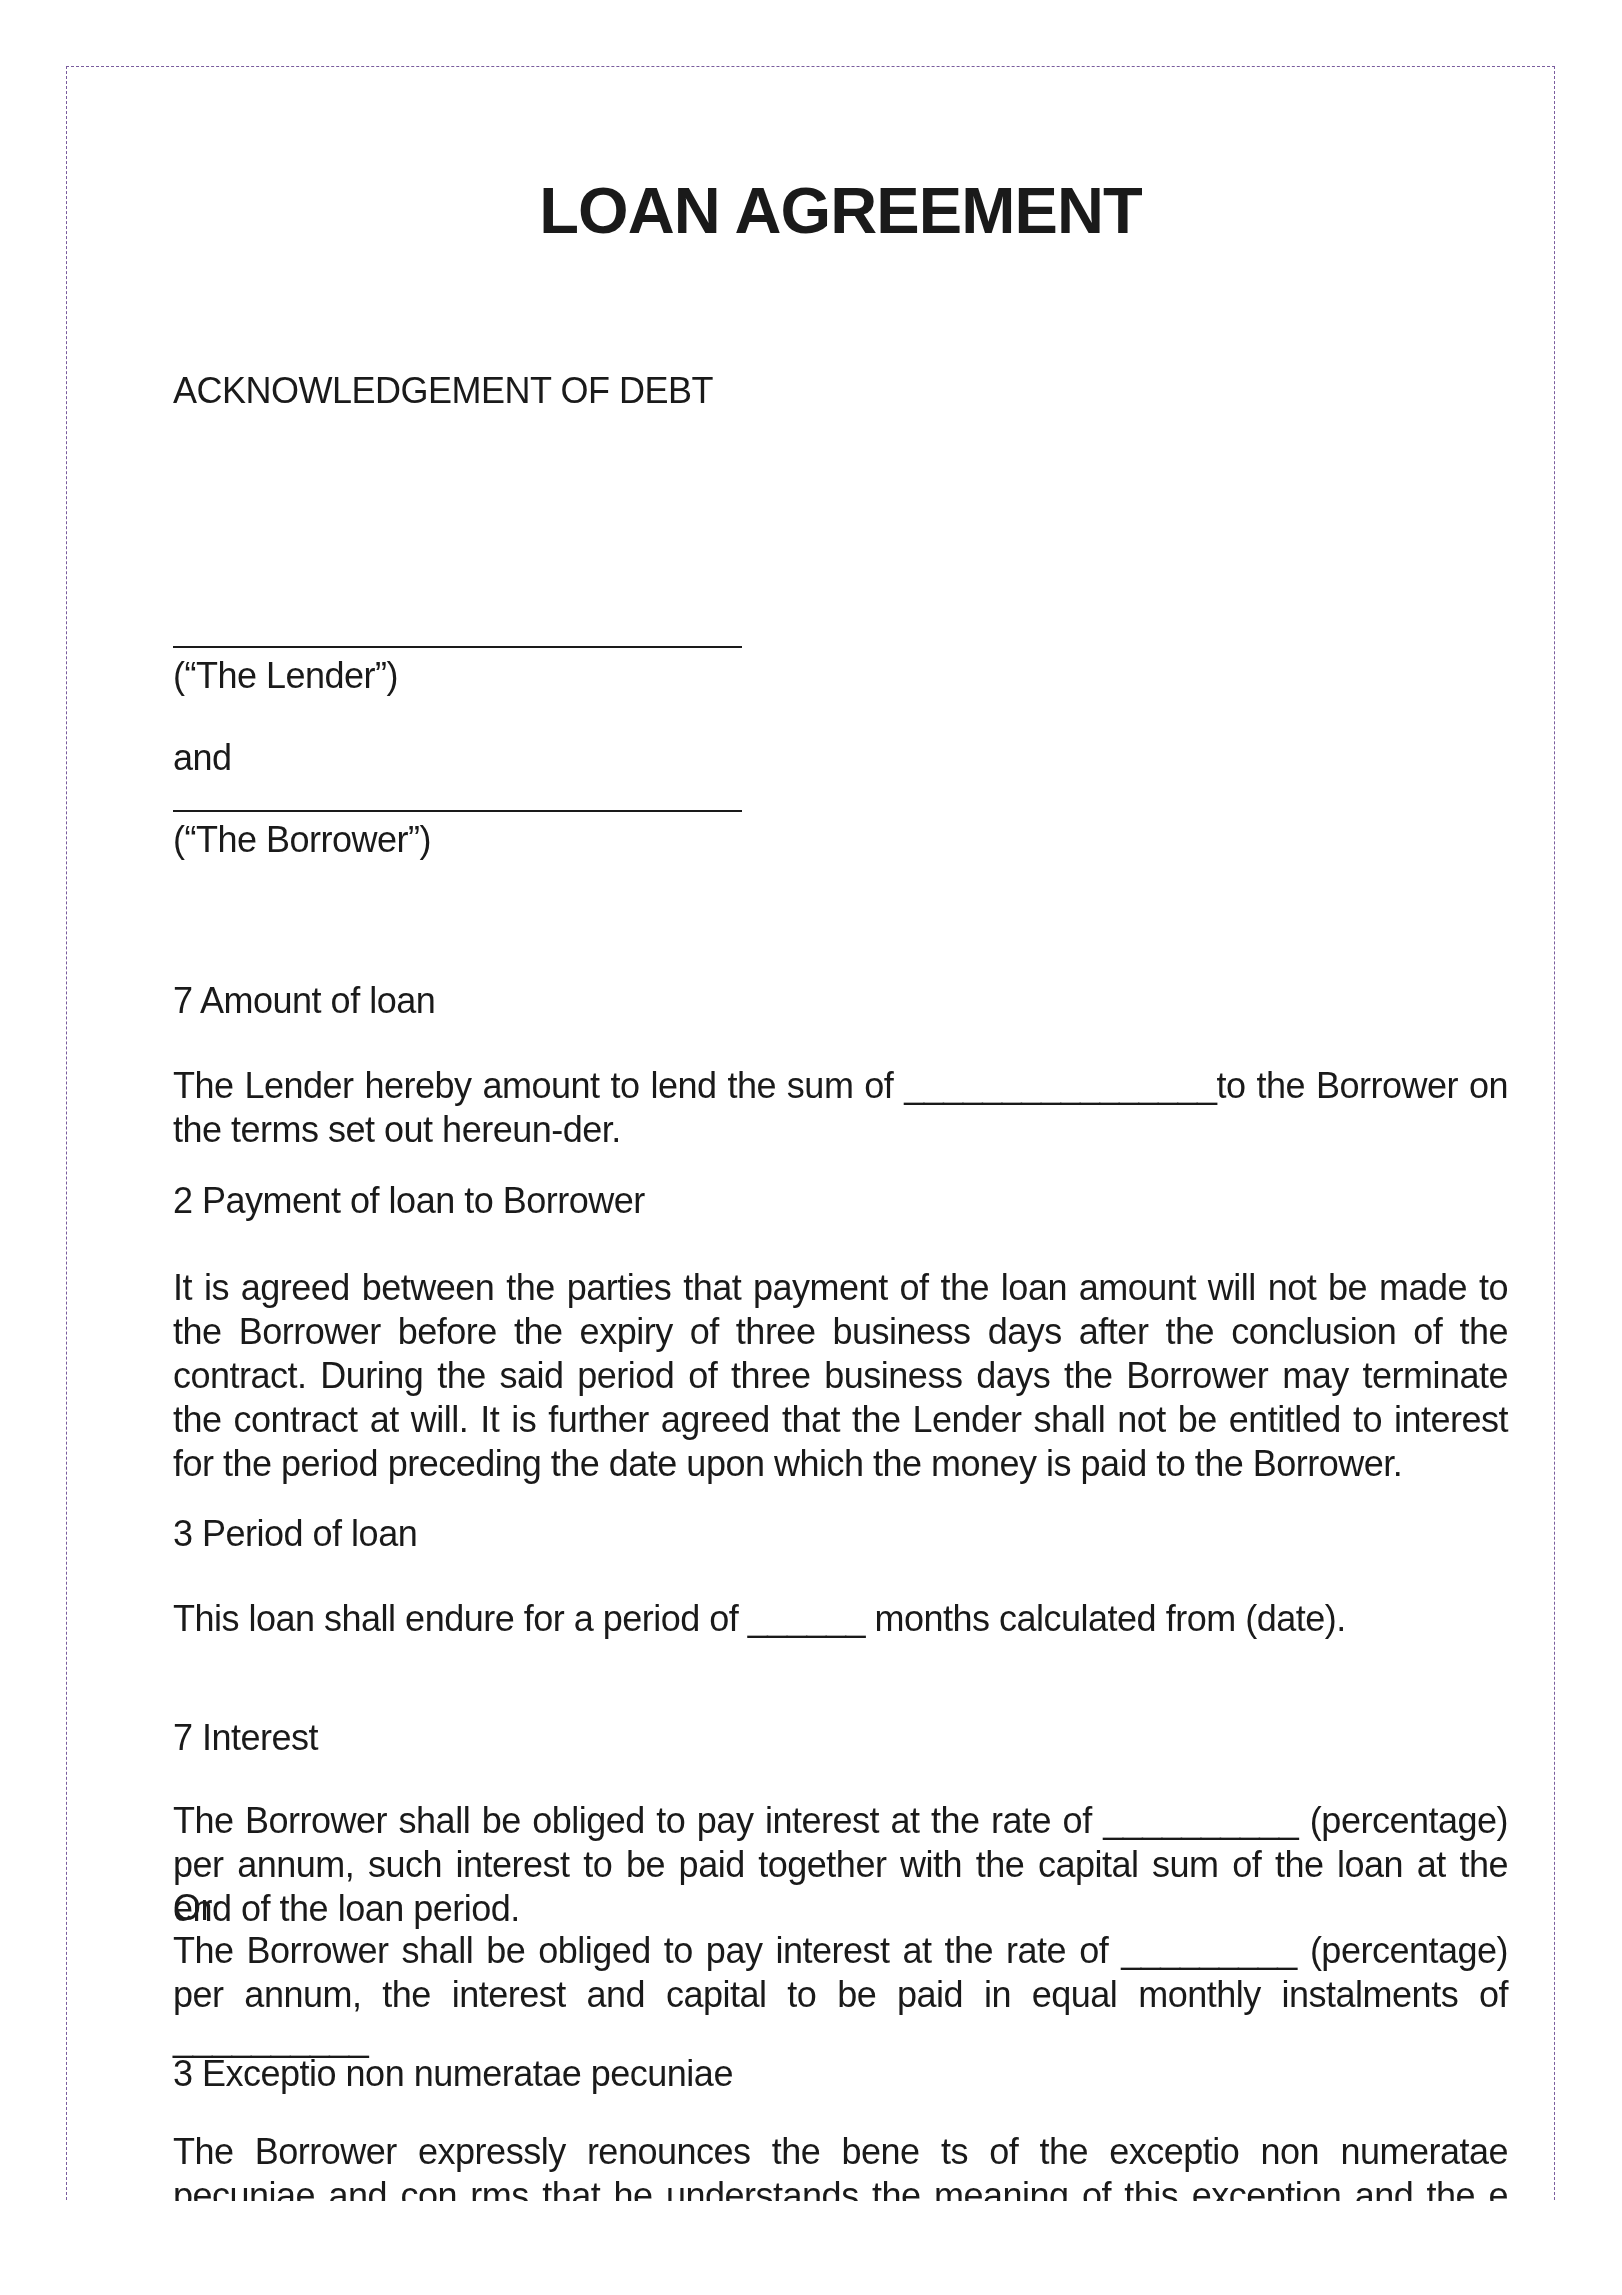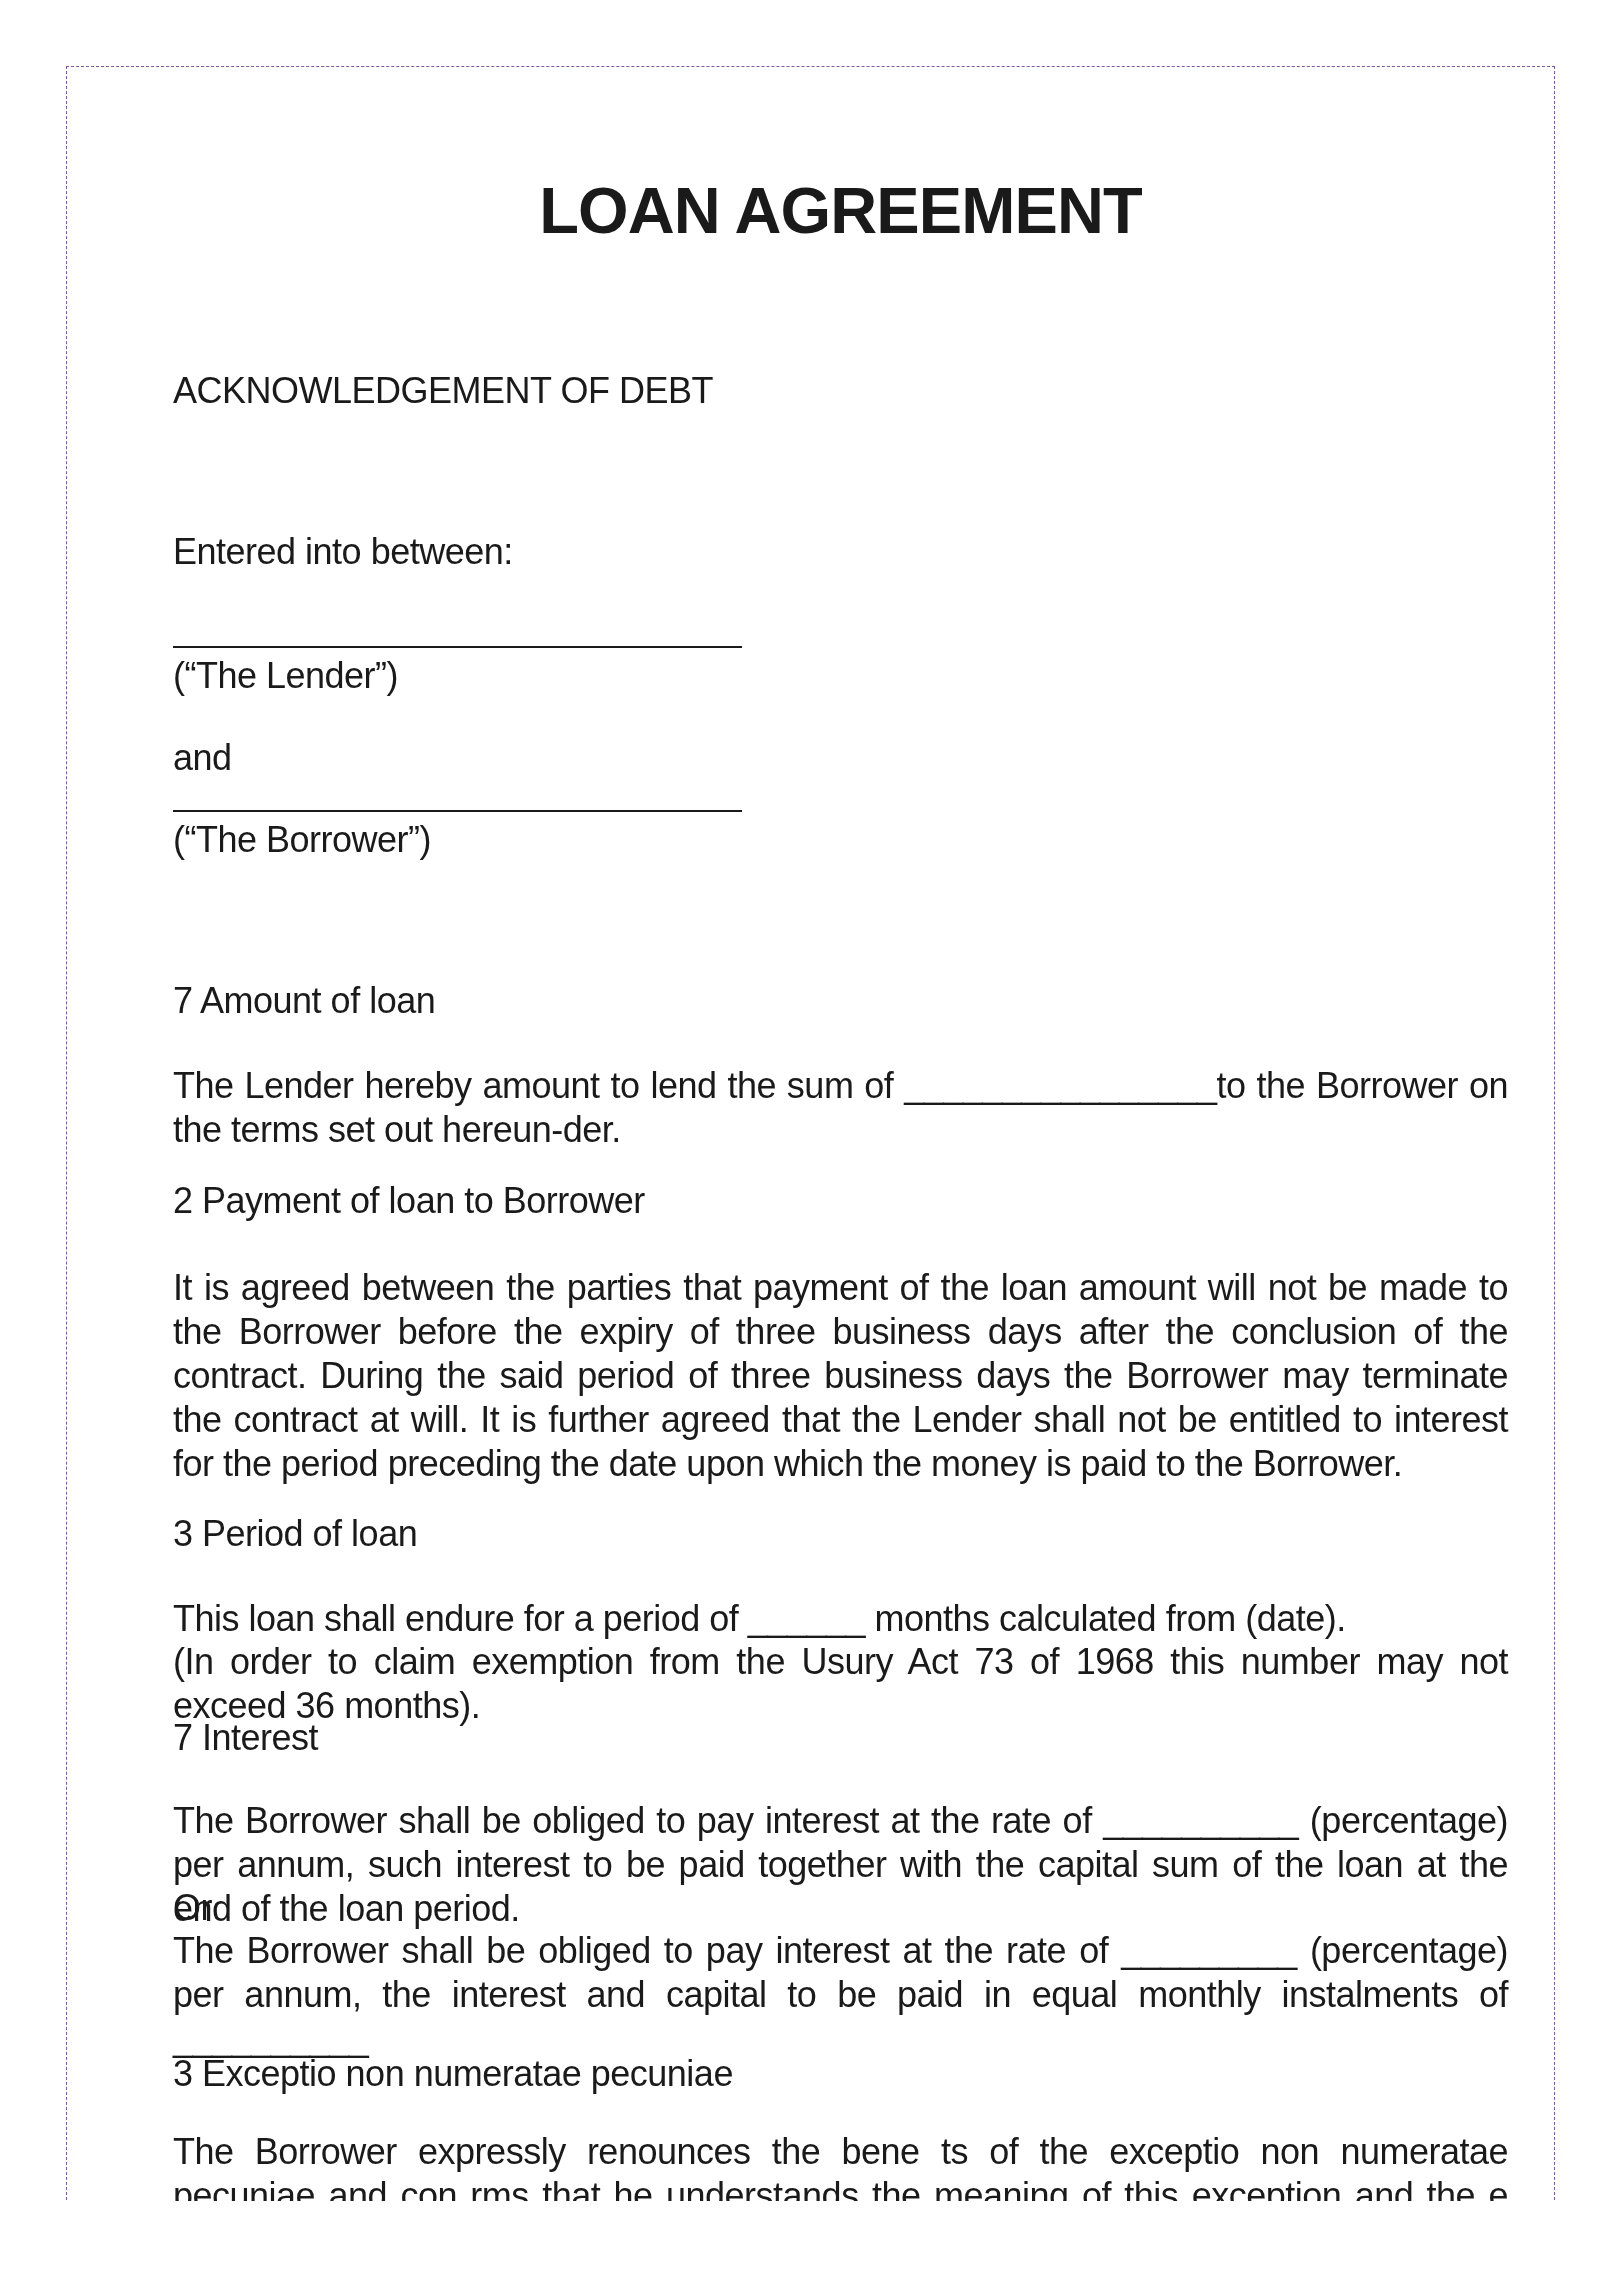--- a/index.html
+++ b/index.html
@@ -59,39 +59,37 @@
 </head>
 <body>
 
 <div class="page">
   <div class="frame"></div>
 
   <div class="doc-title">LOAN AGREEMENT</div>
 
   <div class="t" style="top:369px">ACKNOWLEDGEMENT OF DEBT</div>
 
-  <div class="t" style="top:530px">Entered into between:</div>
 
   <div class="rule" style="top:646px"></div>
   <div class="t" style="top:654px">(“The Lender”)</div>
 
   <div class="t" style="top:736px">and</div>
 
   <div class="rule" style="top:810px"></div>
   <div class="t" style="top:818px">(“The Borrower”)</div>
 
   <div class="h" style="top:979px">7 Amount of loan</div>
   <div class="p" style="top:1064px">The Lender hereby amount to lend the sum of ________________to the Borrower on the terms set out hereun-der.</div>
 
   <div class="h" style="top:1179px">2 Payment of loan to Borrower</div>
   <div class="p" style="top:1266px">It is agreed between the parties that payment of the loan amount will not be made to the Borrower before the expiry of three business days after the conclusion of the contract. During the said period of three business days the Borrower may terminate the contract at will. It is further agreed that the Lender shall not be entitled to interest for the period preceding the date upon which the money is paid to the Borrower.</div>
 
   <div class="h" style="top:1512px">3 Period of loan</div>
   <div class="p" style="top:1597px">This loan shall endure for a period of ______ months calculated from (date).</div>
-  <div class="p" style="top:1640px">(In order to claim exemption from the Usury Act 73 of 1968 this number may not exceed 36 months).</div>
 
   <div class="h" style="top:1716px">7 Interest</div>
   <div class="p" style="top:1799px">The Borrower shall be obliged to pay interest at the rate of __________ (percentage) per annum, such interest to be paid together with the capital sum of the loan at the end of the loan period.</div>
   <div class="p" style="top:1886px">Or</div>
   <div class="p" style="top:1929px">The Borrower shall be obliged to pay interest at the rate of _________ (percentage) per annum, the interest and capital to be paid in equal monthly instalments of __________</div>
 
   <div class="h" style="top:2052px">3 Exceptio non numeratae pecuniae</div>
   <div class="p" style="top:2130px">The Borrower expressly renounces the bene ts of the exceptio non numeratae pecuniae and con rms that he understands the meaning of this exception and the e ect of its renunciation.</div>
 </div>
 

